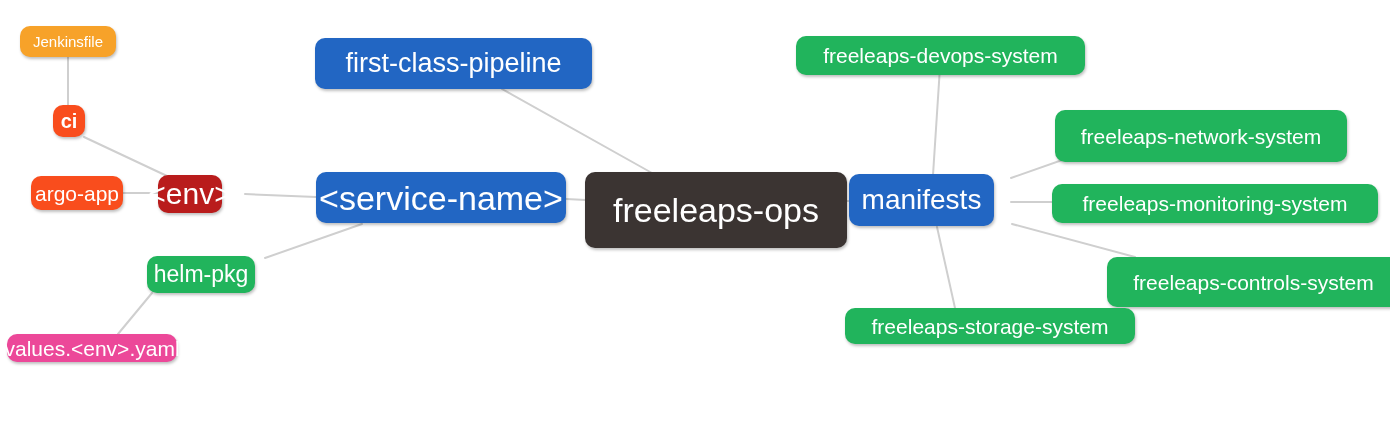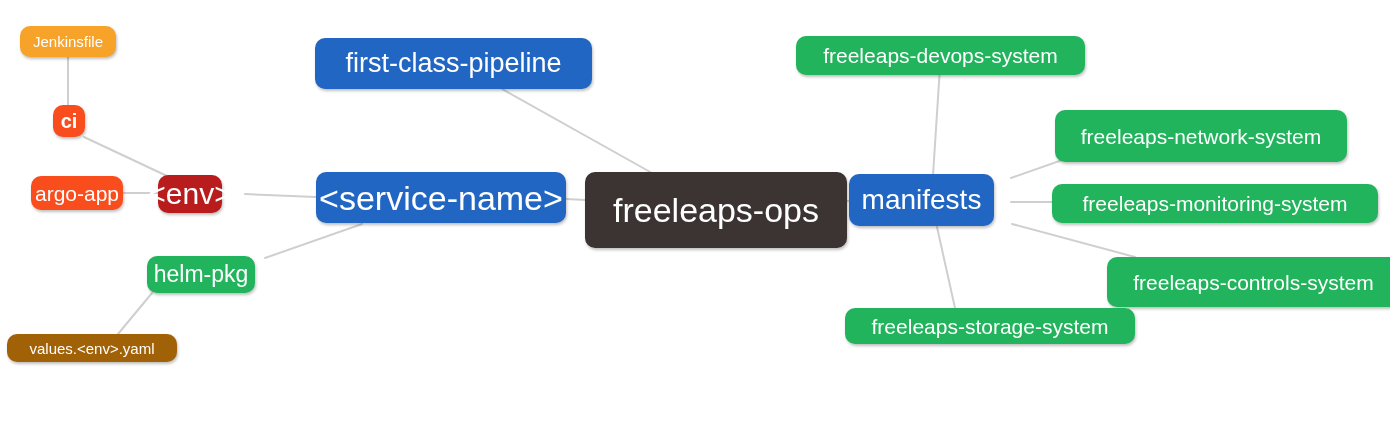--- a/index.html
+++ b/index.html
@@ -62,21 +62,21 @@
   <div class="node" style="left: 20px; top: 26px; width: 96px; height: 31px; font-size: 15px; background: rgb(247, 162, 41); color: rgb(255, 255, 255);">Jenkinsfile</div>
 
   <div class="node" style="left: 53px; top: 105px; width: 32px; height: 32px; font-size: 20px; background: rgb(249, 77, 29); color: rgb(255, 255, 255); font-weight: bold;">ci</div>
 
   <div class="node" style="left: 31px; top: 176px; width: 92px; height: 34px; font-size: 21px; background: rgb(249, 77, 29); color: rgb(255, 255, 255);">argo-app</div>
 
   <div class="node" style="left: 158px; top: 175px; width: 64px; height: 38px; font-size: 30px; background: #b91c1c; color: rgb(255, 255, 255);">&lt;env&gt;</div>
 
   <div class="node" style="left: 147px; top: 256px; width: 108px; height: 37px; font-size: 23px; background: rgb(33, 180, 92); color: rgb(255, 255, 255);">helm-pkg</div>
 
-  <div class="node" style="left: 7px; top: 334px; width: 170px; height: 28px; font-size: 15px; background: #a16207; color: rgb(255, 255, 255);">values.&lt;env&gt;.yaml</div>
+  <div class="node" style="left: 7px; top: 334px; width: 170px; height: 28px; font-size: 21px; background: #ec4899; color: rgb(255, 255, 255);">values.&lt;env&gt;.yaml</div>
 
   <div class="node" style="left: 315px; top: 38px; width: 277px; height: 51px; font-size: 27px; background: rgb(34, 102, 195); color: rgb(255, 255, 255);">first-class-pipeline</div>
 
   <div class="node" style="left: 316px; top: 172px; width: 250px; height: 51px; font-size: 34px; background: rgb(34, 102, 195); color: rgb(255, 255, 255);">&lt;service-name&gt;</div>
 
   <div class="node" style="left: 585px; top: 172px; width: 262px; height: 76px; font-size: 34px; background: rgb(59, 52, 50); color: rgb(255, 255, 255);">freeleaps-ops</div>
 
   <div class="node" style="left: 849px; top: 174px; width: 145px; height: 52px; font-size: 28px; background: rgb(34, 102, 195); color: rgb(255, 255, 255);">manifests</div>
 
   <div class="node" style="left: 796px; top: 36px; width: 289px; height: 39px; font-size: 21px; background: rgb(33, 180, 92); color: rgb(255, 255, 255);">freeleaps-devops-system</div>

